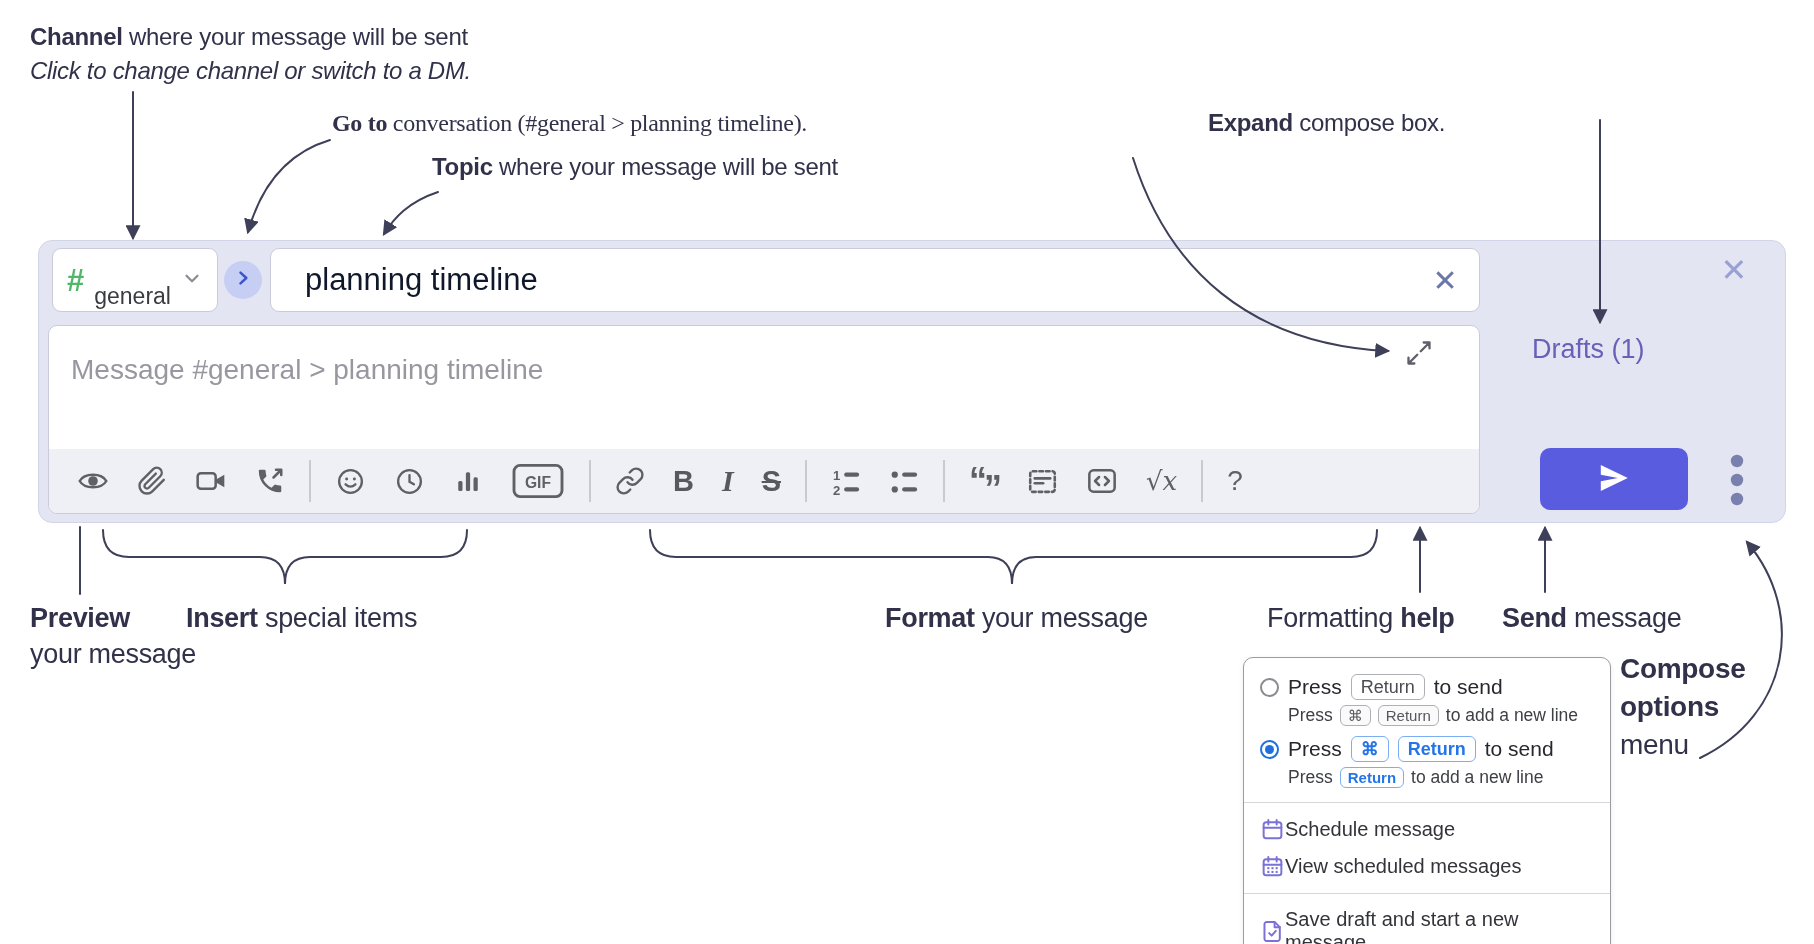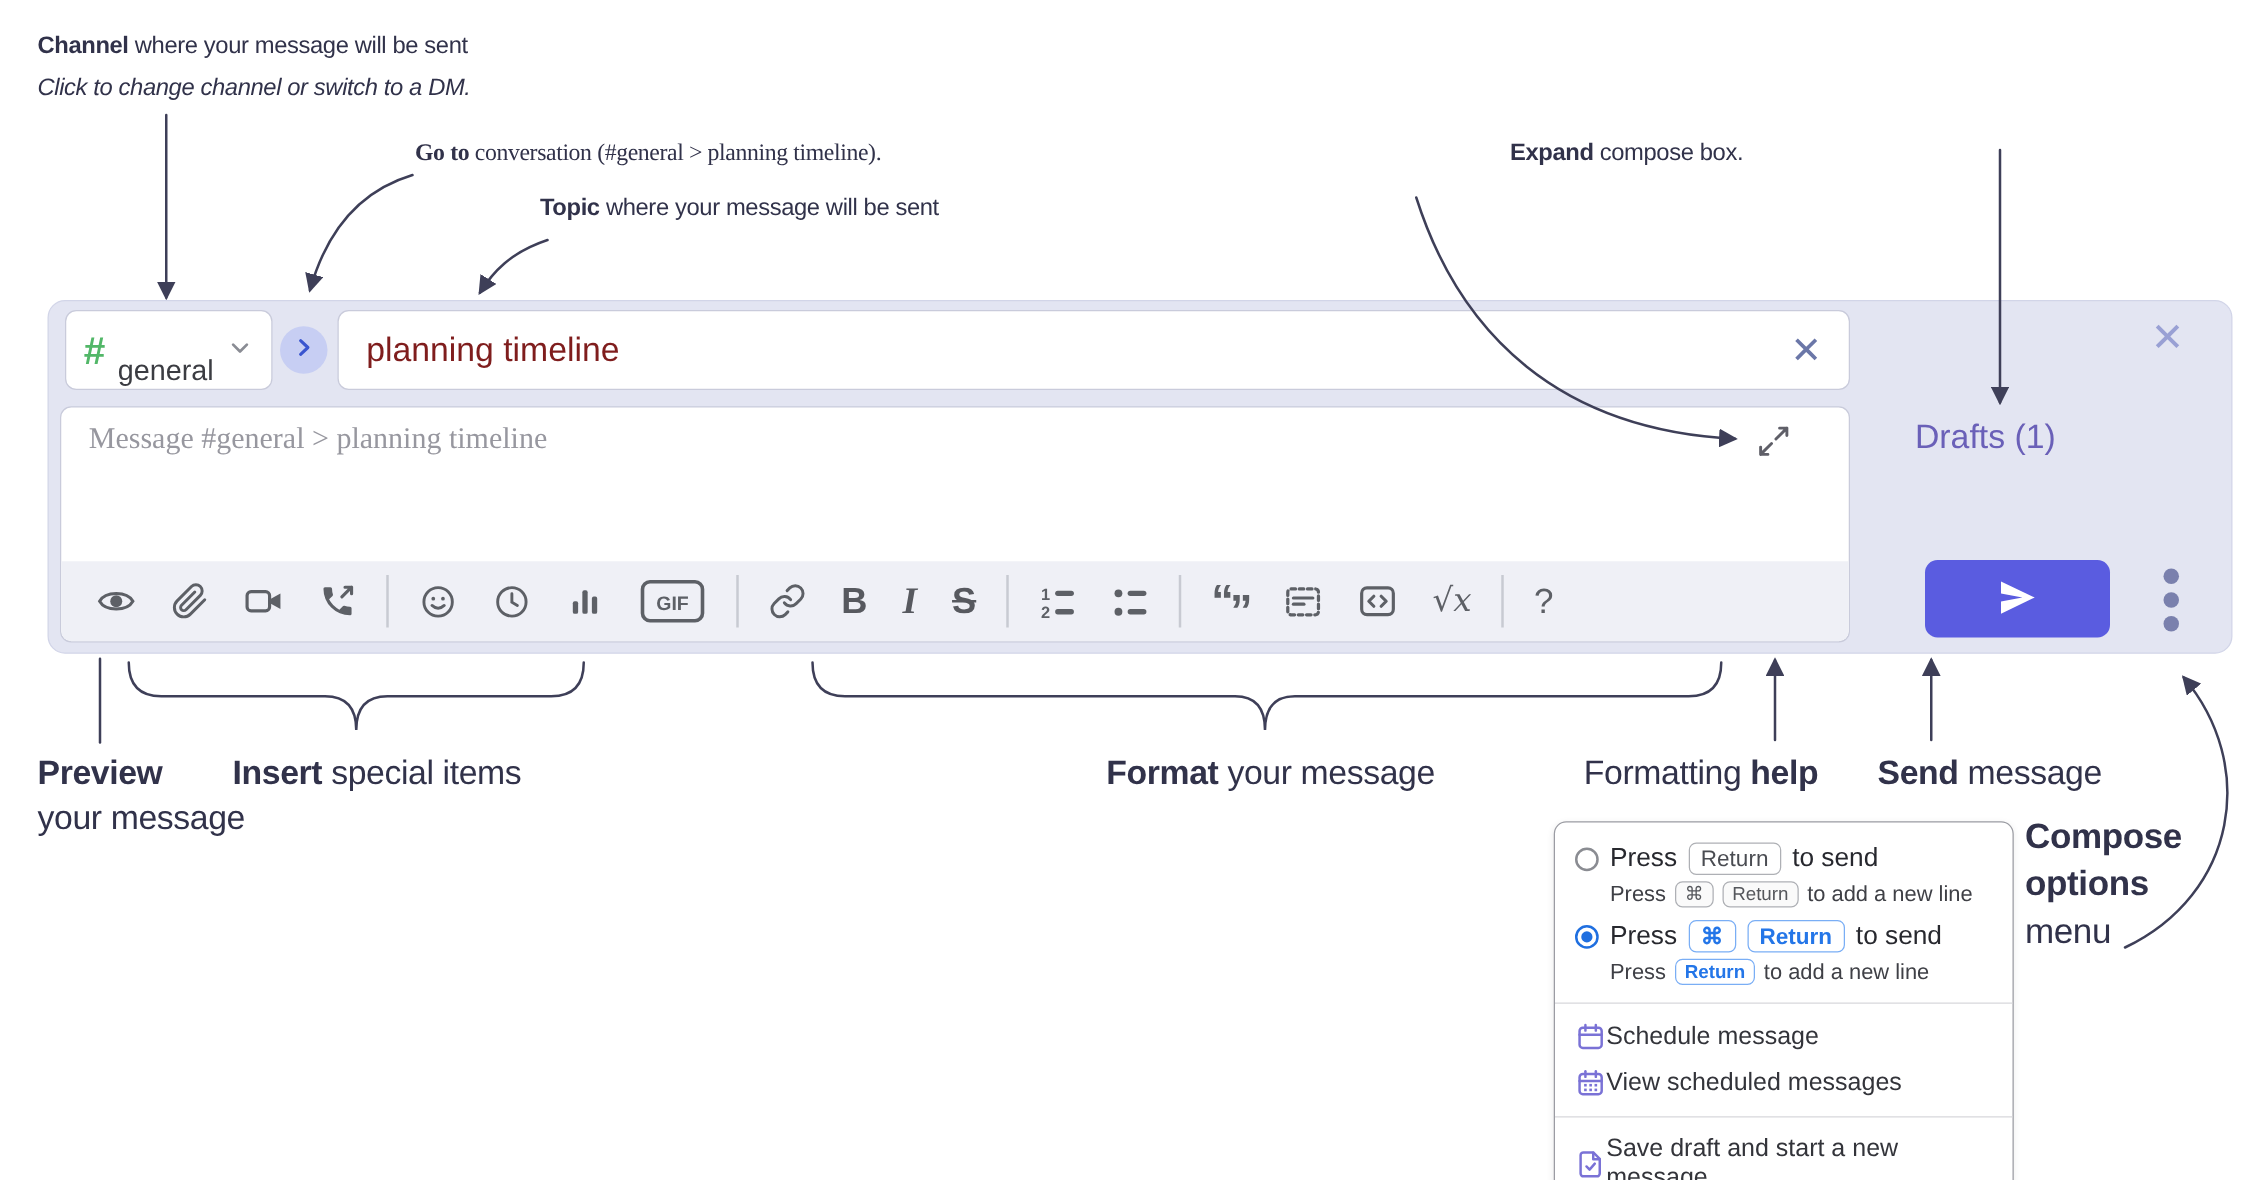--- a/index.html
+++ b/index.html
@@ -1,43 +1,43 @@
 <!DOCTYPE html>
 <html><head>
 <meta charset="utf-8">
 <style>
   html,body{margin:0;padding:0;background:#fff;}
   #stage{position:relative;width:1814px;height:944px;background:#fff;
     font-family:"Liberation Sans",sans-serif;color:#31324a;overflow:hidden;}
-  .ann{position:absolute;font-size:19px;line-height:34px;letter-spacing:-0.3px;color:#31324a;}
+  .ann{position:absolute;font-size:24px;line-height:34px;letter-spacing:-0.3px;color:#31324a;}
   .ann b{font-weight:700;}
   .it{font-style:italic;}
   
   #compose{position:absolute;left:38px;top:240px;width:1748px;height:283px;
     background:#e3e5f2;border:1px solid #d2d5e8;border-radius:14px;box-sizing:border-box;}
   .pill{position:absolute;left:52px;top:248px;width:166px;height:64px;background:#fff;
     border:1px solid #c9cbdb;border-radius:9px;display:flex;align-items:center;gap:10px;
     padding:0 14px;box-sizing:border-box;cursor:pointer;}
   .hash{color:#52b768;font-size:31px;font-weight:700;line-height:1;}
   .pill-label{font-size:23px;color:#3b3c42;flex:1;margin-top:32px;}
   .gobtn{position:absolute;left:224px;top:261px;width:38px;height:38px;border-radius:50%;
     background:#c7cef3;display:flex;align-items:center;justify-content:center;}
   .topic{position:absolute;left:270px;top:248px;width:1210px;height:64px;background:#fff;
     border:1px solid #c9cbdb;border-radius:9px;box-sizing:border-box;}
-  .topic input{position:absolute;left:0;top:0;width:100%;height:100%;border:none;outline:none;
-    background:transparent;font-family:"Liberation Sans",sans-serif;font-size:27px;color:#7f1d1d;
+  .topic input{position:absolute;left:12px;top:0;width:100%;height:100%;border:none;outline:none;
+    background:transparent;font-family:"Liberation Sans",sans-serif;font-size:31px;color:#0f172a;
     padding:0 60px 0 22px;box-sizing:border-box;}
   .topic-clear{position:absolute;right:14px;top:12px;width:40px;height:40px;border:none;background:none;
     color:#6b77a8;font-size:30px;line-height:40px;text-align:center;cursor:pointer;padding:0;}
   .close-x{position:absolute;left:1712px;top:248px;width:44px;height:44px;border:none;background:none;
     color:#99a0d4;font-size:32px;line-height:44px;text-align:center;cursor:pointer;padding:0;}
   #msgbox{position:absolute;left:48px;top:325px;width:1432px;height:189px;background:#fff;
     border:1px solid #c9cbdb;border-radius:9px;box-sizing:border-box;overflow:hidden;}
   #msgbox textarea{display:block;width:100%;height:124px;border:none;outline:none;resize:none;
-    font-family:Liberation Serif, serif;font-size:24px;color:#2b2b30;padding:12px 60px 0 22px;
+    font-family:Liberation Sans, sans-serif;font-size:28px;color:#2b2b30;padding:28px 60px 0 22px;
     box-sizing:border-box;background:transparent;}
   #msgbox textarea::placeholder{color:#97979f;opacity:1;}
   .expand-btn{position:absolute;right:44px;top:12px;width:32px;height:32px;border:none;background:none;
     padding:0;cursor:pointer;color:#5f5f68;}
   #toolbar{position:absolute;left:0;bottom:0;width:100%;height:64px;background:#eff0f6;
     border-radius:0 0 8px 8px;display:flex;align-items:center;padding:0 14px;box-sizing:border-box;}
   .tb{height:40px;display:flex;align-items:center;justify-content:center;color:#5d6066;
     margin:0 14px;cursor:pointer;background:none;border:none;padding:0;}
   .tb svg{display:block;}
   .tb-div{width:2px;height:42px;background:#c8cad2;margin:0 10px;}

